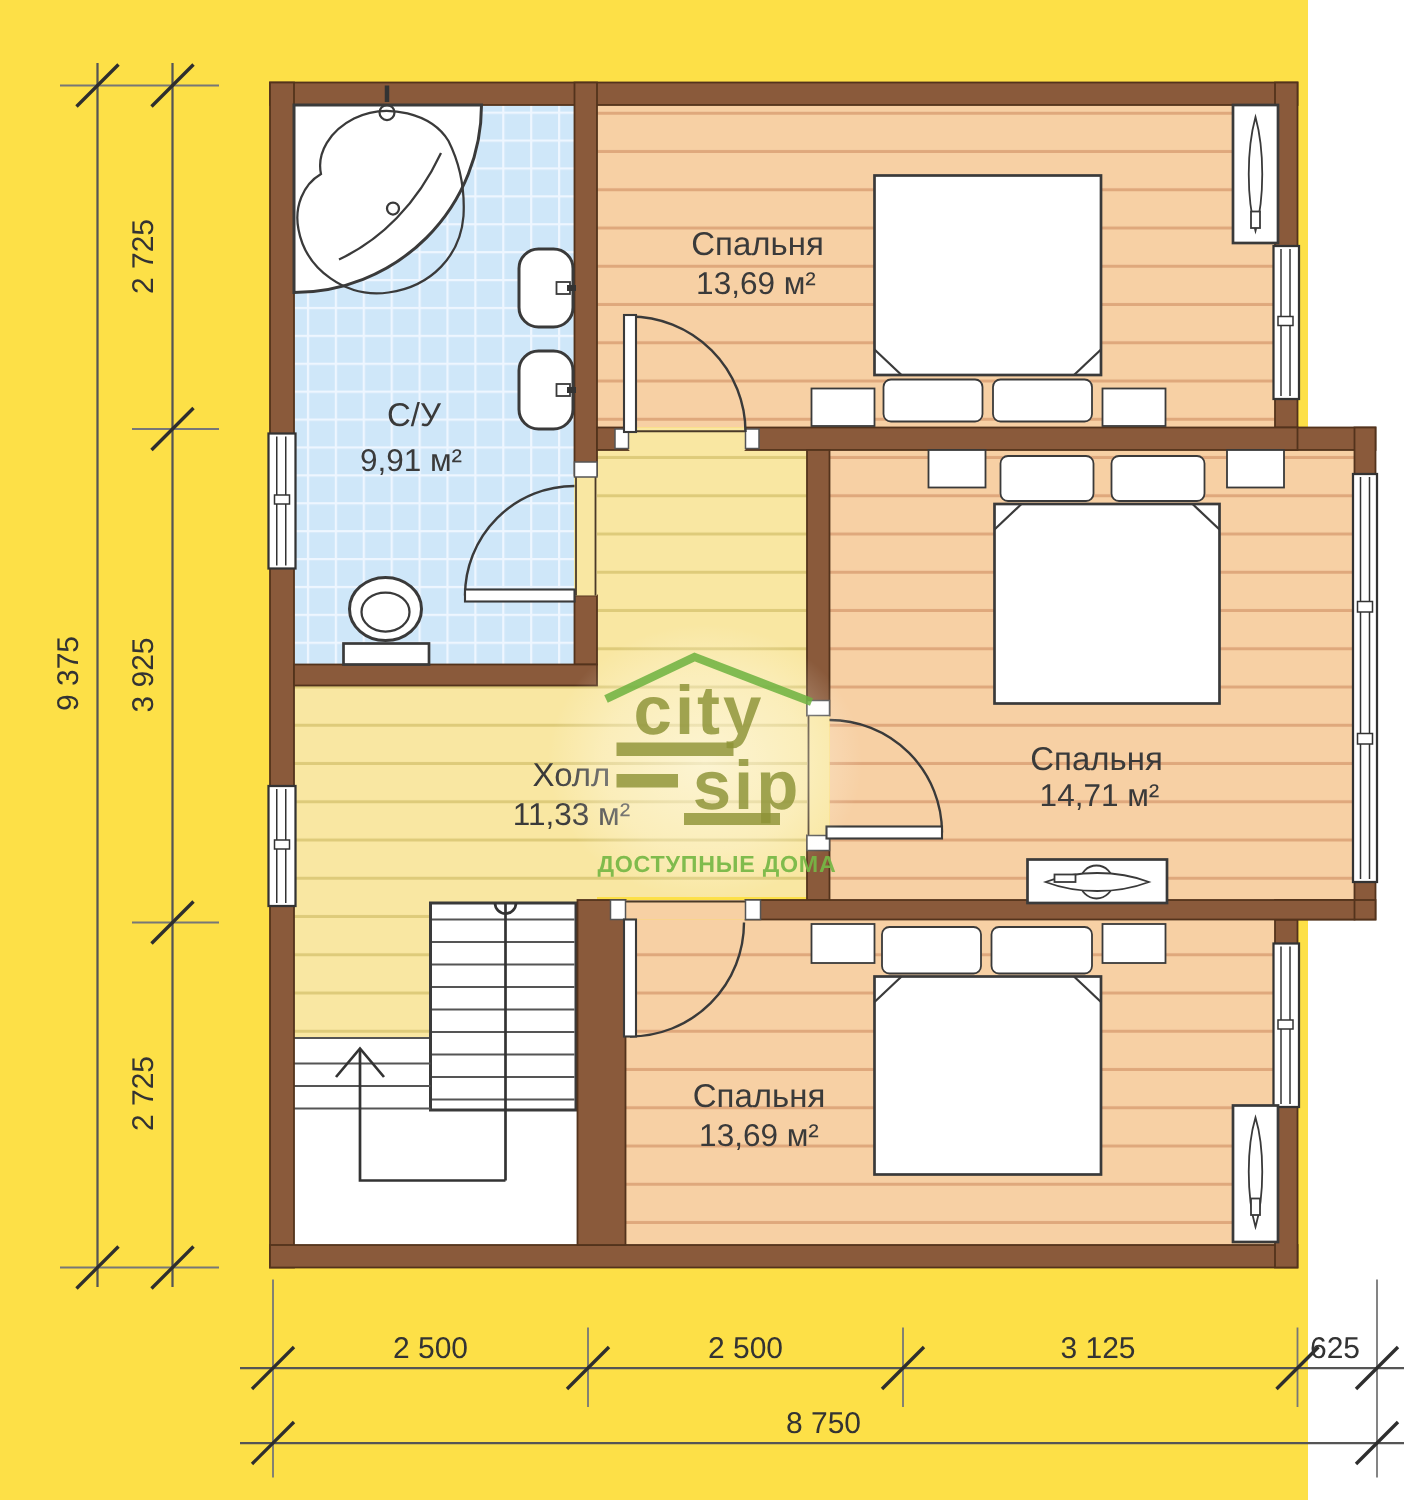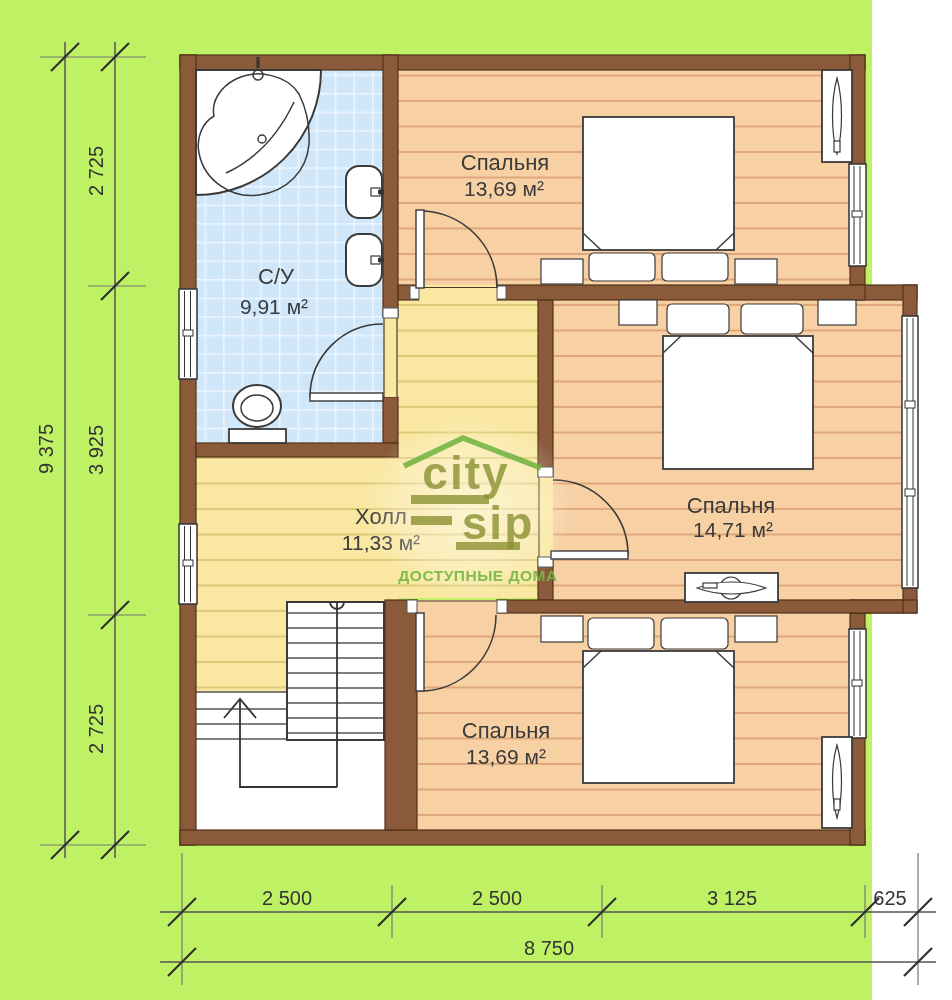--- a/index.html
+++ b/index.html
@@ -1,16 +1,16 @@
 <!DOCTYPE html>
 <html style="--c-wall: #8a5a3b; --c-wall_edge: #53331c; --c-floor_orange: #f7d0a4; --c-floor_orange_line: #dfa87c; --c-floor_yellow: #f9e7a2; --c-floor_yellow_line: #decb7a; --c-tile_blue: #cfe7f9; --c-tile_line: #eef6ff; --c-logo_olive: #8d9336; --c-logo_green: #6cb23e; --c-logo_tagline: #76b845;"><head>
 <meta charset="utf-8">
 <style>
   html,body{margin:0;padding:0;background:#fff;}
-  .stage{width:872px;height:1000px;position:relative;background:#bef264;}
+  .stage{width:872px;height:1000px;position:relative;background:#fde047;}
   svg{display:block;}
   text{font-family:"Liberation Sans","DejaVu Sans",sans-serif;fill:#3a3a3a;}
   .room-name{font-size:22px;}
   .room-area{font-size:21px;}
   .dim-label{font-size:20px;fill:#333;}
   .logo-word{font-weight:bold;font-size:46px;fill:var(--c-logo_olive);opacity:.82;letter-spacing:2px;}
   .logo-tag{font-weight:bold;font-size:15.5px;fill:var(--c-logo_tagline);opacity:.92;letter-spacing:.5px;}
   .logo-bar{fill:var(--c-logo_olive);opacity:.82;}
   .logo-roof{fill:none;stroke:var(--c-logo_green);stroke-width:5.5;opacity:.85;}
   .wall{fill:var(--c-wall);stroke:var(--c-wall_edge);stroke-width:1.2;}

